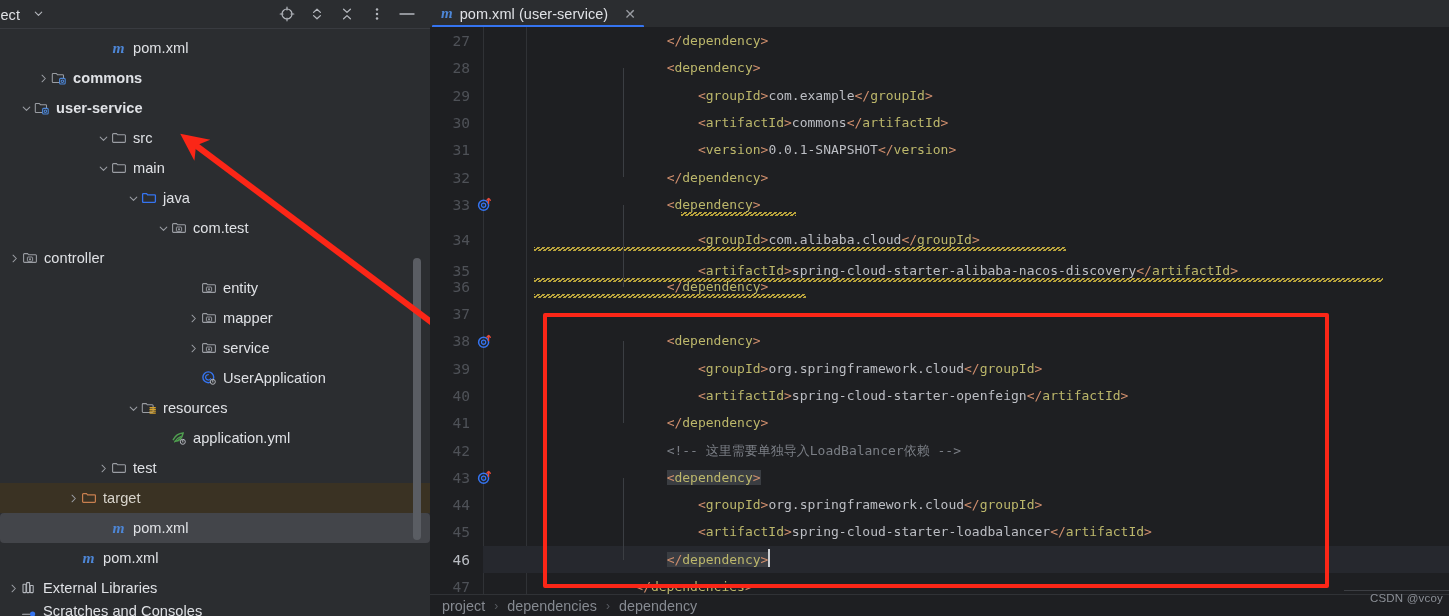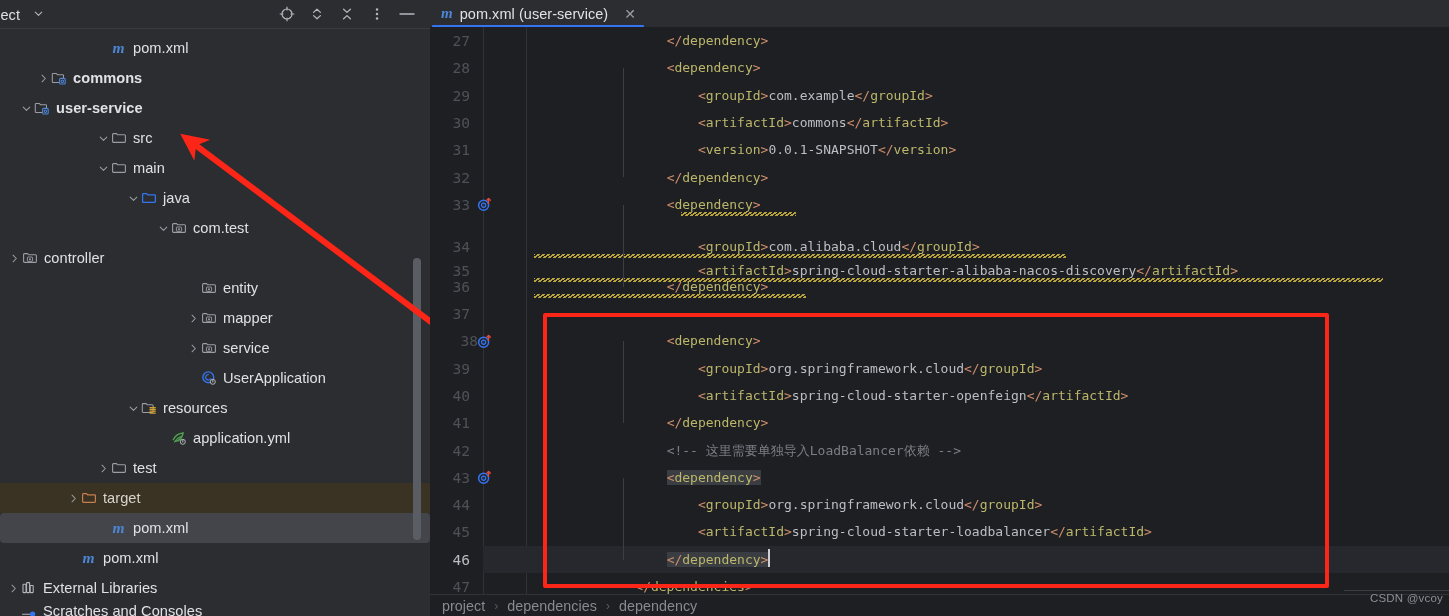--- a/index.html
+++ b/index.html
@@ -484,41 +484,41 @@
             <svg width="16" height="16" viewBox="0 0 16 16">
               <circle cx="6.6" cy="9.2" r="5" fill="none" stroke="#3574f0" stroke-width="1.5"></circle>
               <circle cx="6.6" cy="9.2" r="2.1" fill="none" stroke="#3574f0" stroke-width="1.3"></circle>
               <path d="M11.6 7.6 V2.6" stroke="#e04a3c" stroke-width="1.35" stroke-linecap="round"></path>
               <path d="M9.9 4.2 L11.6 2.4 L13.3 4.2" fill="none" stroke="#e04a3c" stroke-width="1.35" stroke-linecap="round" stroke-linejoin="round"></path>
             </svg>
           </div>
           <div class="code-txt"><span class="txtv">&nbsp;&nbsp;&nbsp;&nbsp;&nbsp;&nbsp;&nbsp;&nbsp;</span><span class="tagb">&lt;</span><span class="tagn">dependency</span><span class="tagb">&gt;</span></div>
           <div class="squig" style="left: 250.96px; width: 115.44px; top: 21px;"></div>
         </div>
-        <div class="code-line" style="top: 206px;">
+        <div class="code-line" style="top: 199px;">
           <div class="ln" style="left: 0px;">34</div>
           <div class="code-txt"><span class="txtv">&nbsp;&nbsp;&nbsp;&nbsp;&nbsp;&nbsp;&nbsp;&nbsp;&nbsp;&nbsp;&nbsp;&nbsp;</span><span class="tagb">&lt;</span><span class="tagn">groupId</span><span class="tagb">&gt;</span><span class="txtv">com.alibaba.cloud</span><span class="tagb">&lt;/</span><span class="tagn">groupId</span><span class="tagb">&gt;</span></div>
           <div class="squig" style="left: 104px; width: 531.76px; top: 21px;"></div>
         </div>
         <div class="code-line" style="top: 230px;">
           <div class="ln" style="left: 0px;">35</div>
           <div class="code-txt"><span class="txtv">&nbsp;&nbsp;&nbsp;&nbsp;&nbsp;&nbsp;&nbsp;&nbsp;&nbsp;&nbsp;&nbsp;&nbsp;</span><span class="tagb">&lt;</span><span class="tagn">artifactId</span><span class="tagb">&gt;</span><span class="txtv">spring-cloud-starter-alibaba-nacos-discovery</span><span class="tagb">&lt;/</span><span class="tagn">artifactId</span><span class="tagb">&gt;</span></div>
           <div class="squig" style="left: 104px; width: 849.22px; top: 21px;"></div>
         </div>
         <div class="code-line" style="top: 245.7px;">
           <div class="ln" style="left: 0px;">36</div>
           <div class="code-txt"><span class="txtv">&nbsp;&nbsp;&nbsp;&nbsp;&nbsp;&nbsp;&nbsp;&nbsp;</span><span class="tagb">&lt;/</span><span class="tagn">dependency</span><span class="tagb">&gt;</span></div>
           <div class="squig" style="left: 104px; width: 272.02px; top: 21px;"></div>
         </div>
         <div class="code-line" style="top: 273px;">
           <div class="ln" style="left: 0px;">37</div>
           <div class="code-txt"></div>
         </div>
         <div class="code-line" style="top: 300.3px;">
-          <div class="ln" style="left: 8px;">38</div>
+          <div class="ln" style="left: 0px;">38</div>
           <div class="gutter-ic" style="left: 46px;">
             <svg width="16" height="16" viewBox="0 0 16 16">
               <circle cx="6.6" cy="9.2" r="5" fill="none" stroke="#3574f0" stroke-width="1.5"></circle>
               <circle cx="6.6" cy="9.2" r="2.1" fill="none" stroke="#3574f0" stroke-width="1.3"></circle>
               <path d="M11.6 7.6 V2.6" stroke="#e04a3c" stroke-width="1.35" stroke-linecap="round"></path>
               <path d="M9.9 4.2 L11.6 2.4 L13.3 4.2" fill="none" stroke="#e04a3c" stroke-width="1.35" stroke-linecap="round" stroke-linejoin="round"></path>
             </svg>
           </div>
           <div class="code-txt"><span class="txtv">&nbsp;&nbsp;&nbsp;&nbsp;&nbsp;&nbsp;&nbsp;&nbsp;</span><span class="tagb">&lt;</span><span class="tagn">dependency</span><span class="tagb">&gt;</span></div>
         </div>

